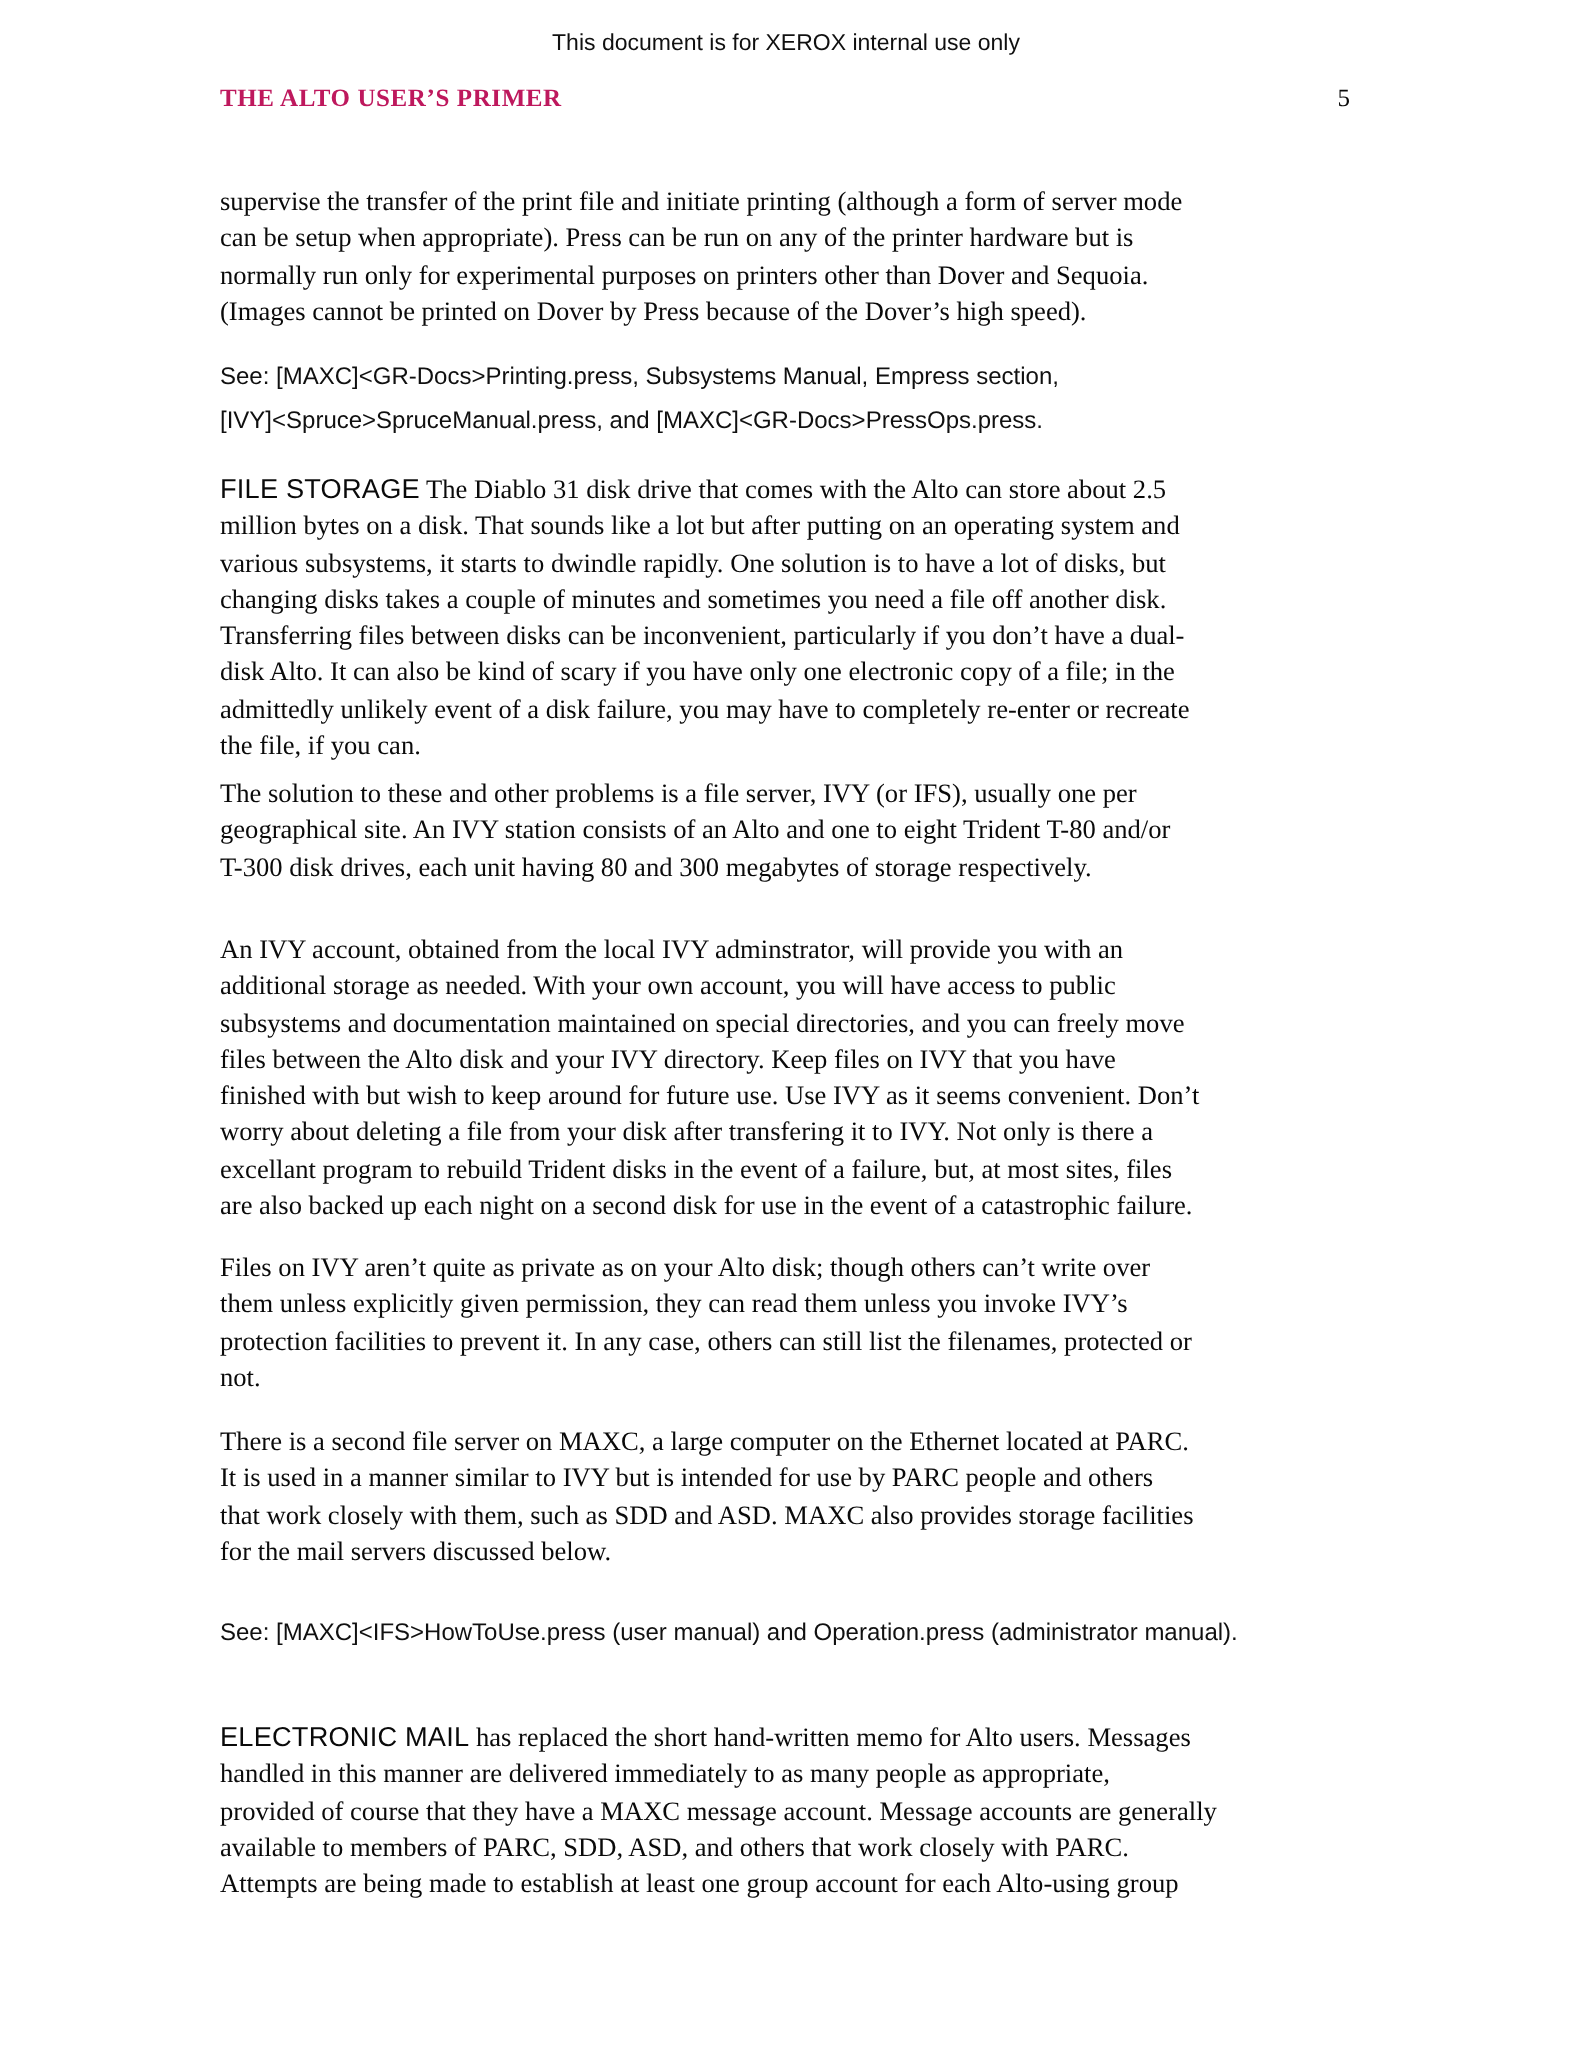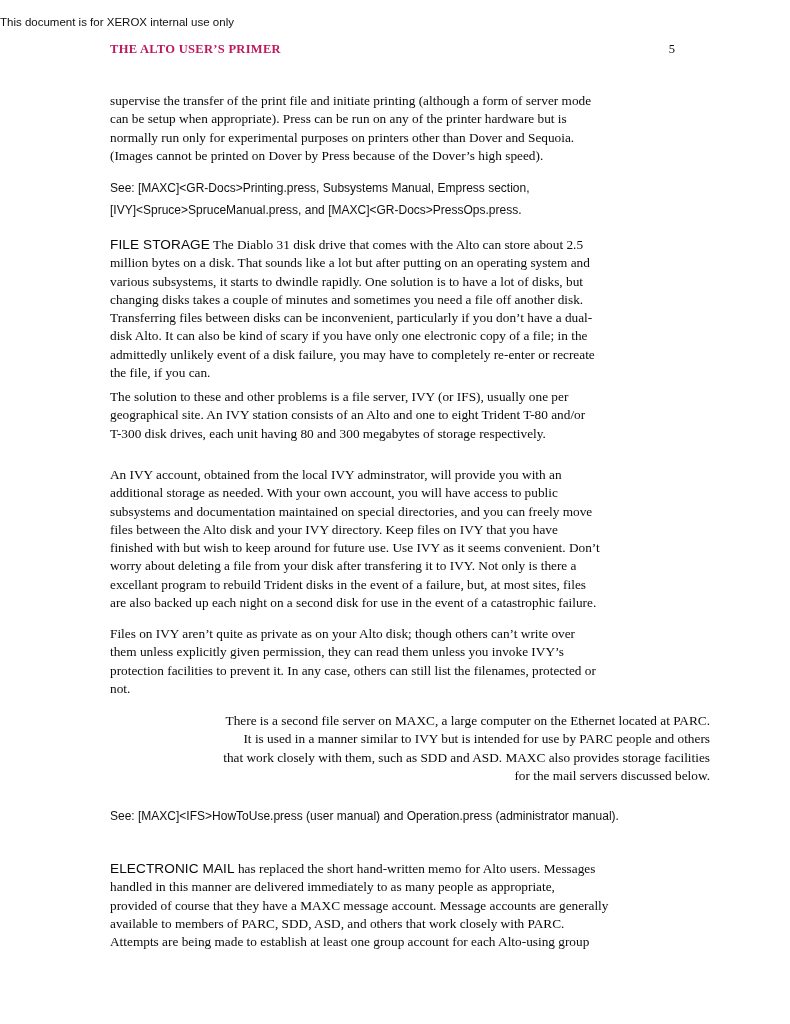--- a/index.html
+++ b/index.html
@@ -13,24 +13,25 @@
     height: 1024px;
     background: #ffffff;
     overflow: hidden;
     color: #0a0a0a;
   }
   .notice {
     position: absolute;
     top: 16px;
     left: 0;
     width: 762px;
-    text-align: left;
+    text-align: center;
     font-family: "Liberation Sans", "DejaVu Sans", sans-serif;
     font-size: 11.5px;
     color: #101010;
+    padding-left: 12px;
   }
   .title-row {
     position: absolute;
     top: 42px;
     left: 110px;
     width: 565px;
     display: flex;
     justify-content: space-between;
     align-items: baseline;
   }
@@ -73,21 +74,21 @@
     color: #101010;
     white-space: pre-line;
     margin: 0;
   }
   .p1   { top: 92px; }
   .see1 { top: 178px; }
   .p2   { top: 236px; }
   .p3   { top: 388px; }
   .p4   { top: 466px; }
   .p5   { top: 625px; }
-  .p6   { top: 712px; text-align: right; }
+  .p6   { top: 712px; }
   .see2 { top: 806px; }
   .p7   { top: 860px; }
 </style>
 </head>
 <body>
 
 <div class="page">
 
   <div class="notice">This document is for XEROX internal use only</div>
 

